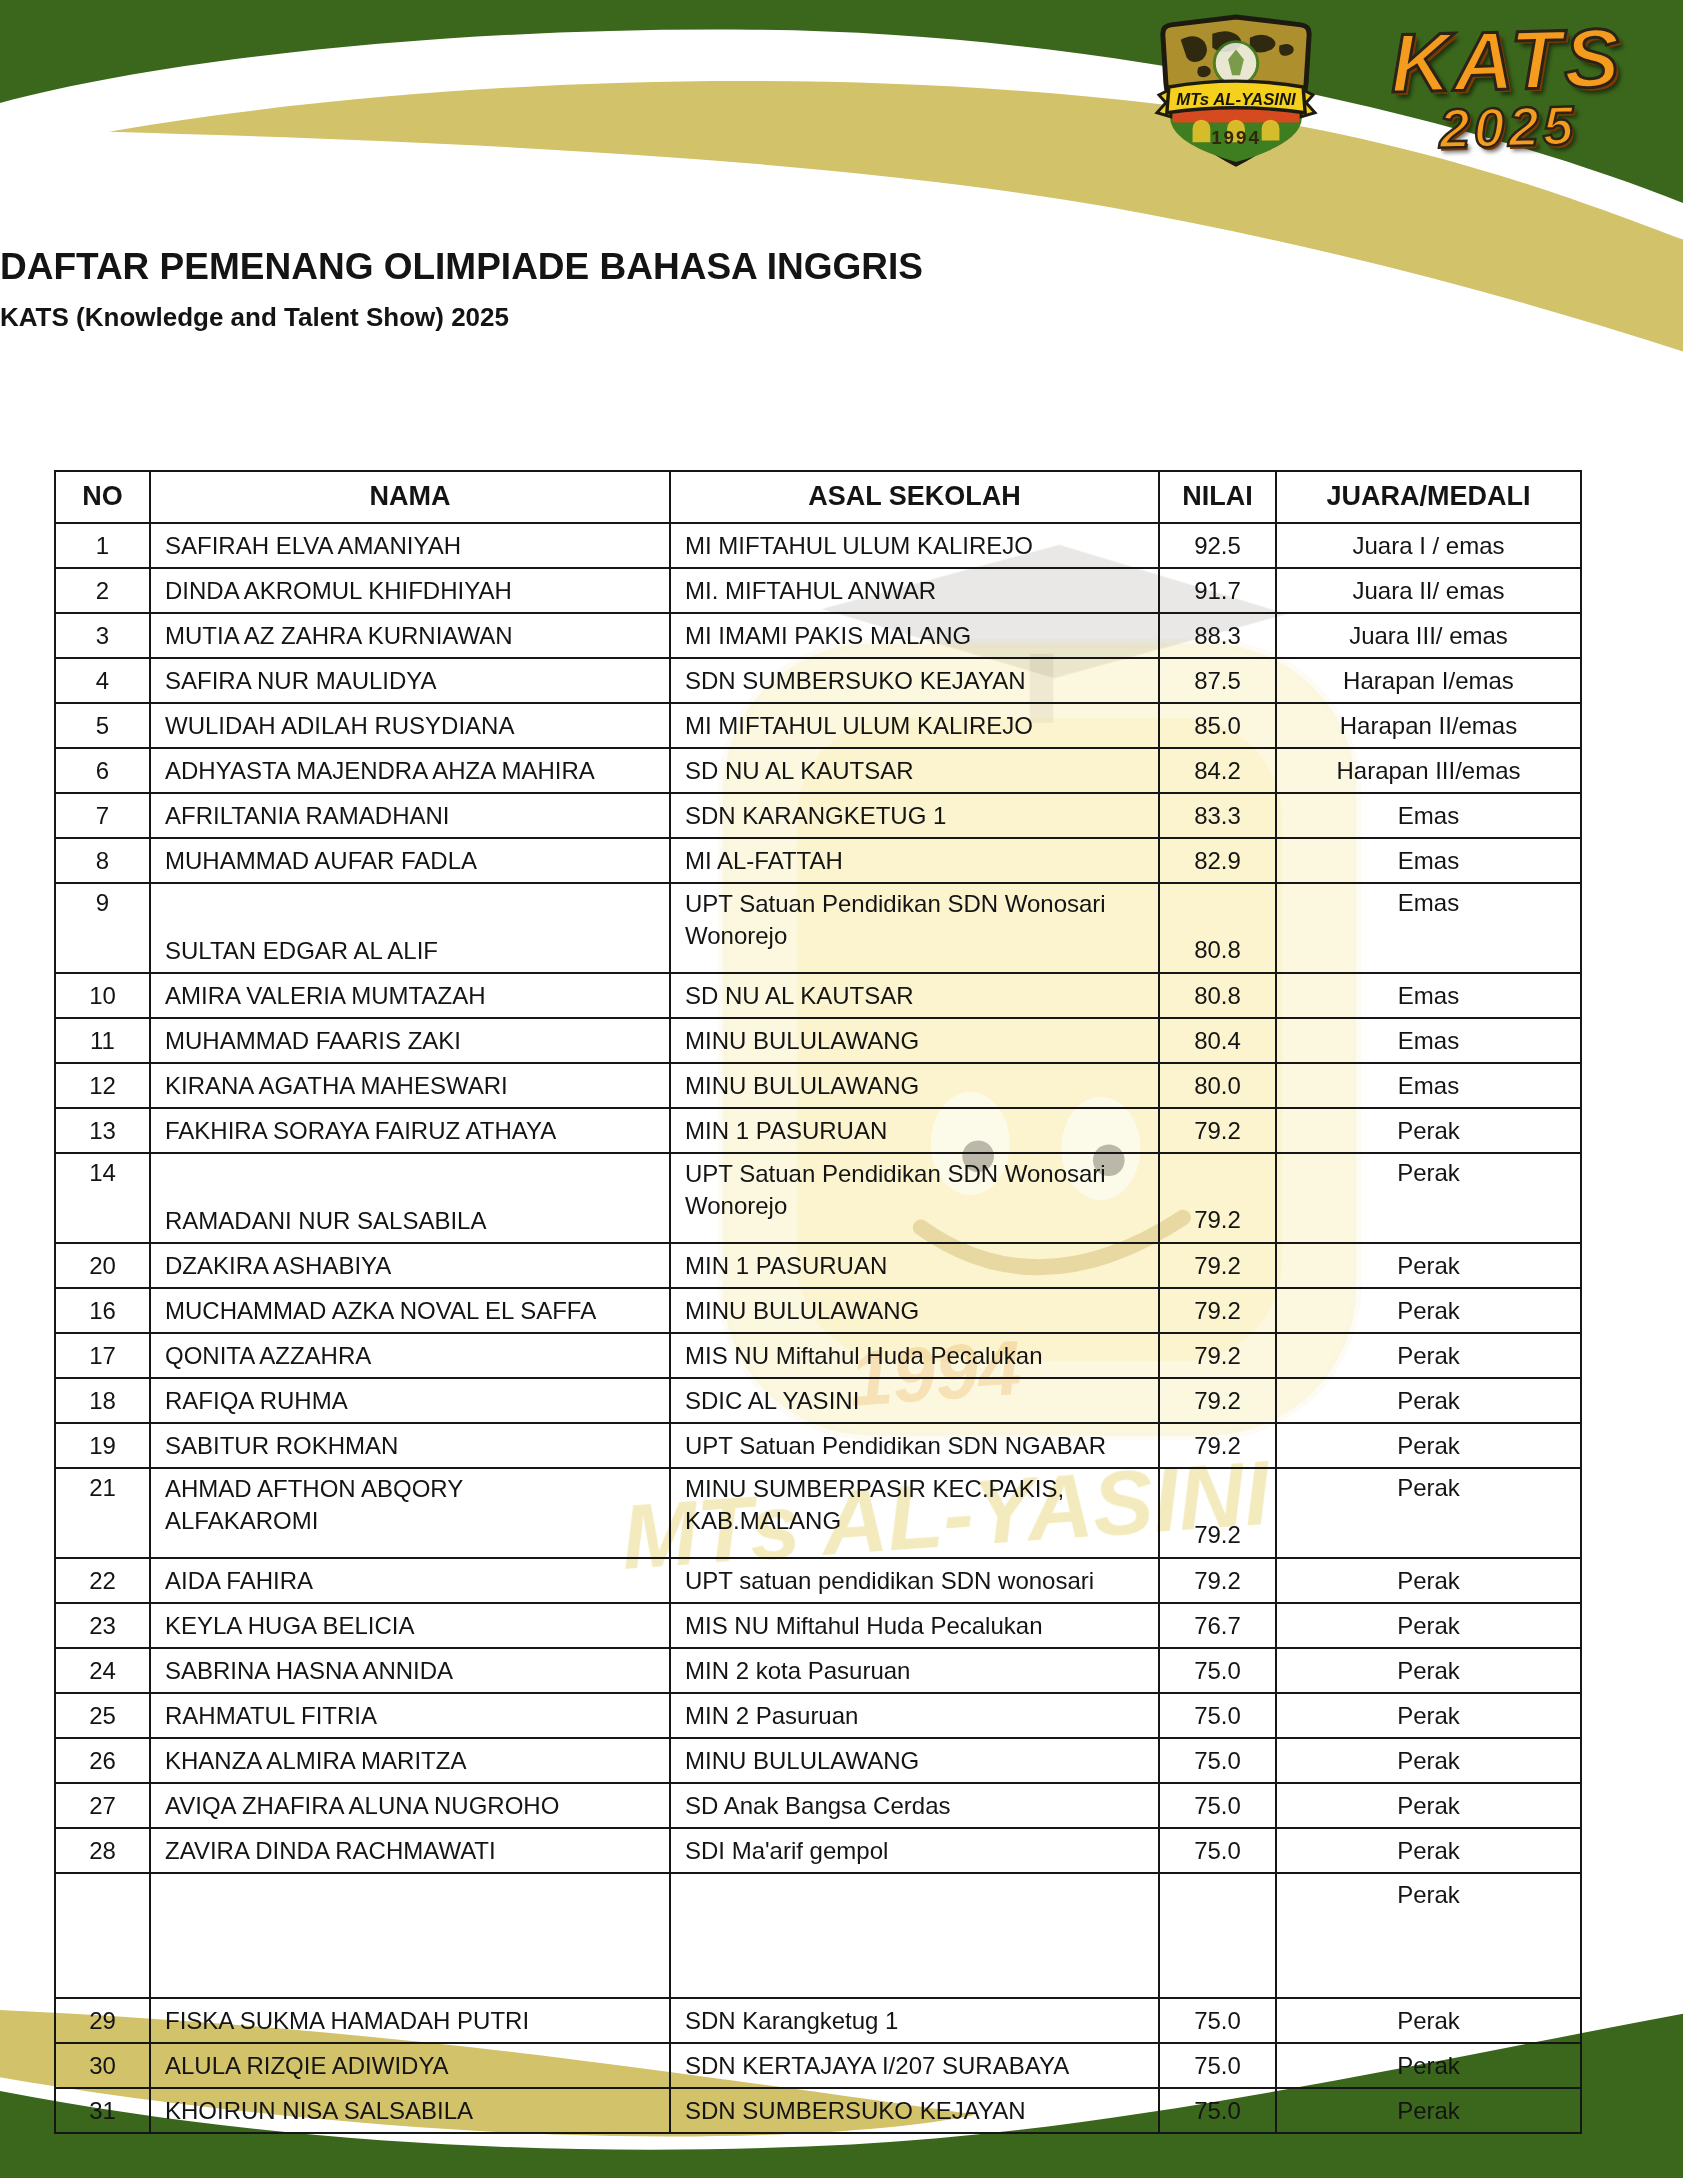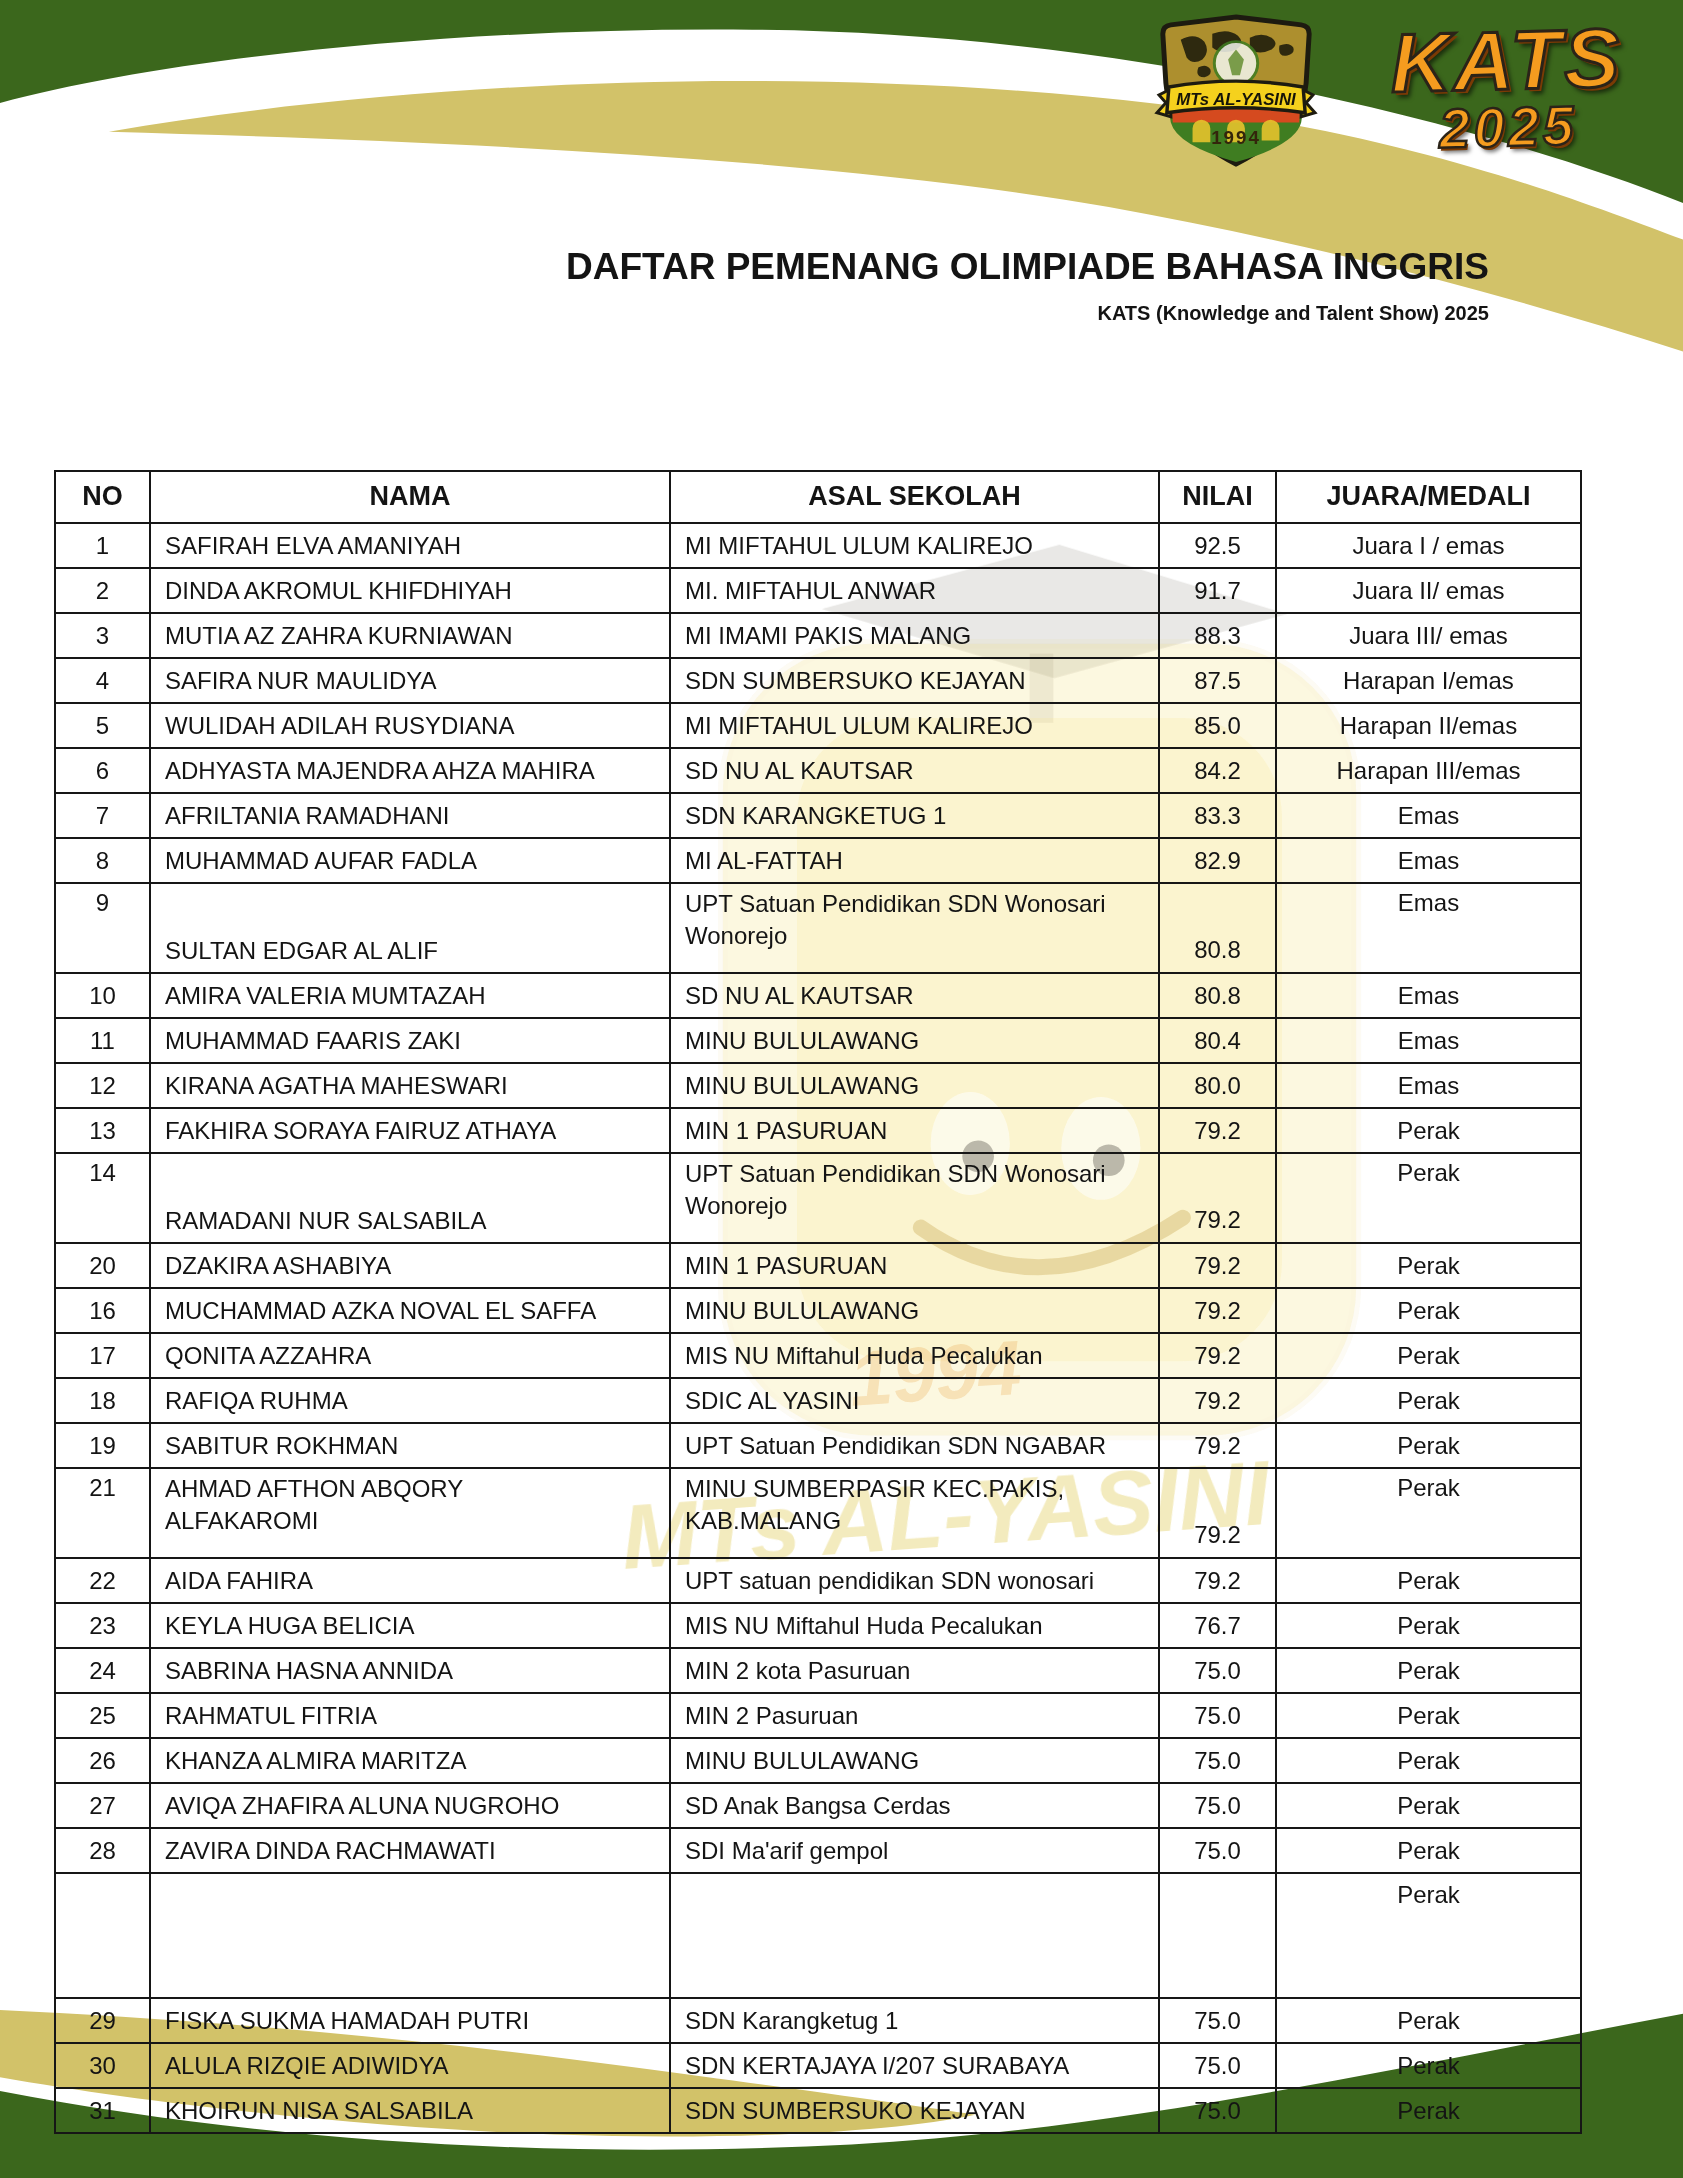--- a/index.html
+++ b/index.html
@@ -29,23 +29,23 @@
     text-shadow:3px 3px 0 #7a3a05,5px 6px 4px rgba(0,0,0,0.55);
   }
   .kats-line2{
     font-size:55px;font-weight:bold;font-style:italic;line-height:0.9;
     color:#f59c1f;letter-spacing:4px;margin-top:2px;
     -webkit-text-stroke:2.5px #2b2318;
     text-shadow:2px 3px 0 #7a3a05,4px 5px 4px rgba(0,0,0,0.55);
   }
 
   
-  .titles{position:absolute;left:0;top:246px;width:1445px;text-align:right;padding-left:44px;}
+  .titles{position:absolute;left:0;top:246px;width:1445px;text-align:left;}
   .title-main{font-size:37px;font-weight:bold;letter-spacing:0px;}
-  .title-sub{font-size:20px;font-weight:bold;margin-top:14px;}
+  .title-sub{font-size:26px;font-weight:bold;margin-top:14px;}
 
   
   .table-wrap{position:absolute;left:54px;top:470px;width:1526px;}
   table.winners{border-collapse:collapse;table-layout:fixed;width:1526px;background:transparent;}
   .winners th,.winners td{
     border:2px solid #161616;overflow:hidden;
     font-size:24px;line-height:1.32;background:transparent;
   }
   .winners th{height:50px;font-size:27px;font-weight:bold;text-align:center;vertical-align:middle;padding:0 4px;}
   .col-no{width:95px;text-align:center;}

